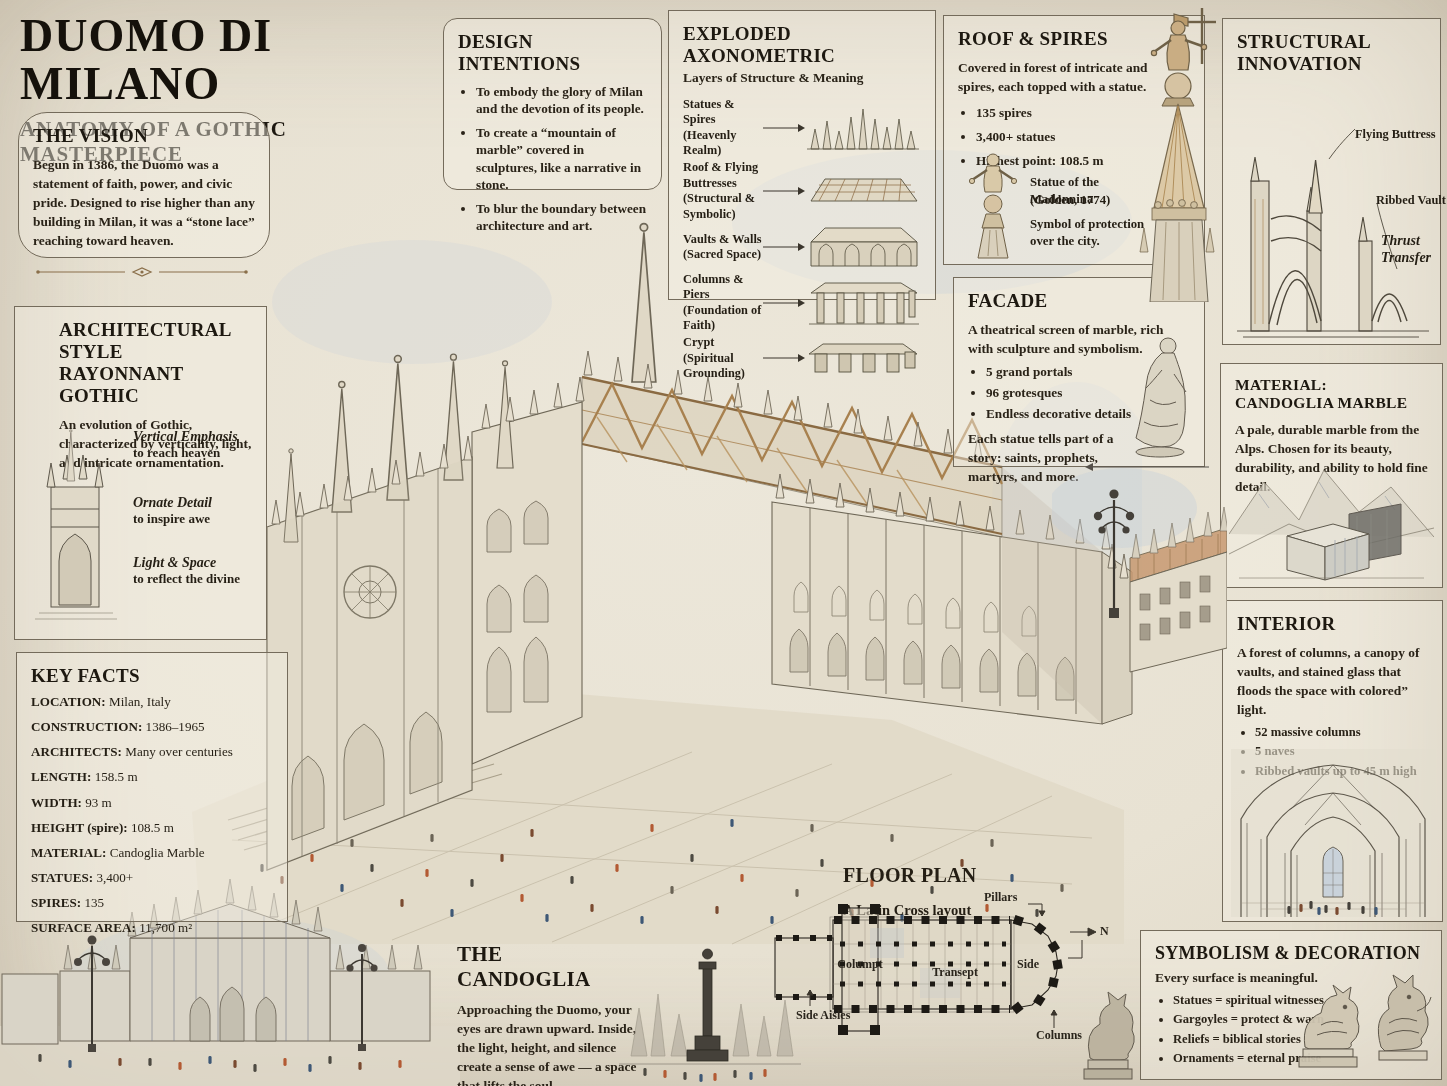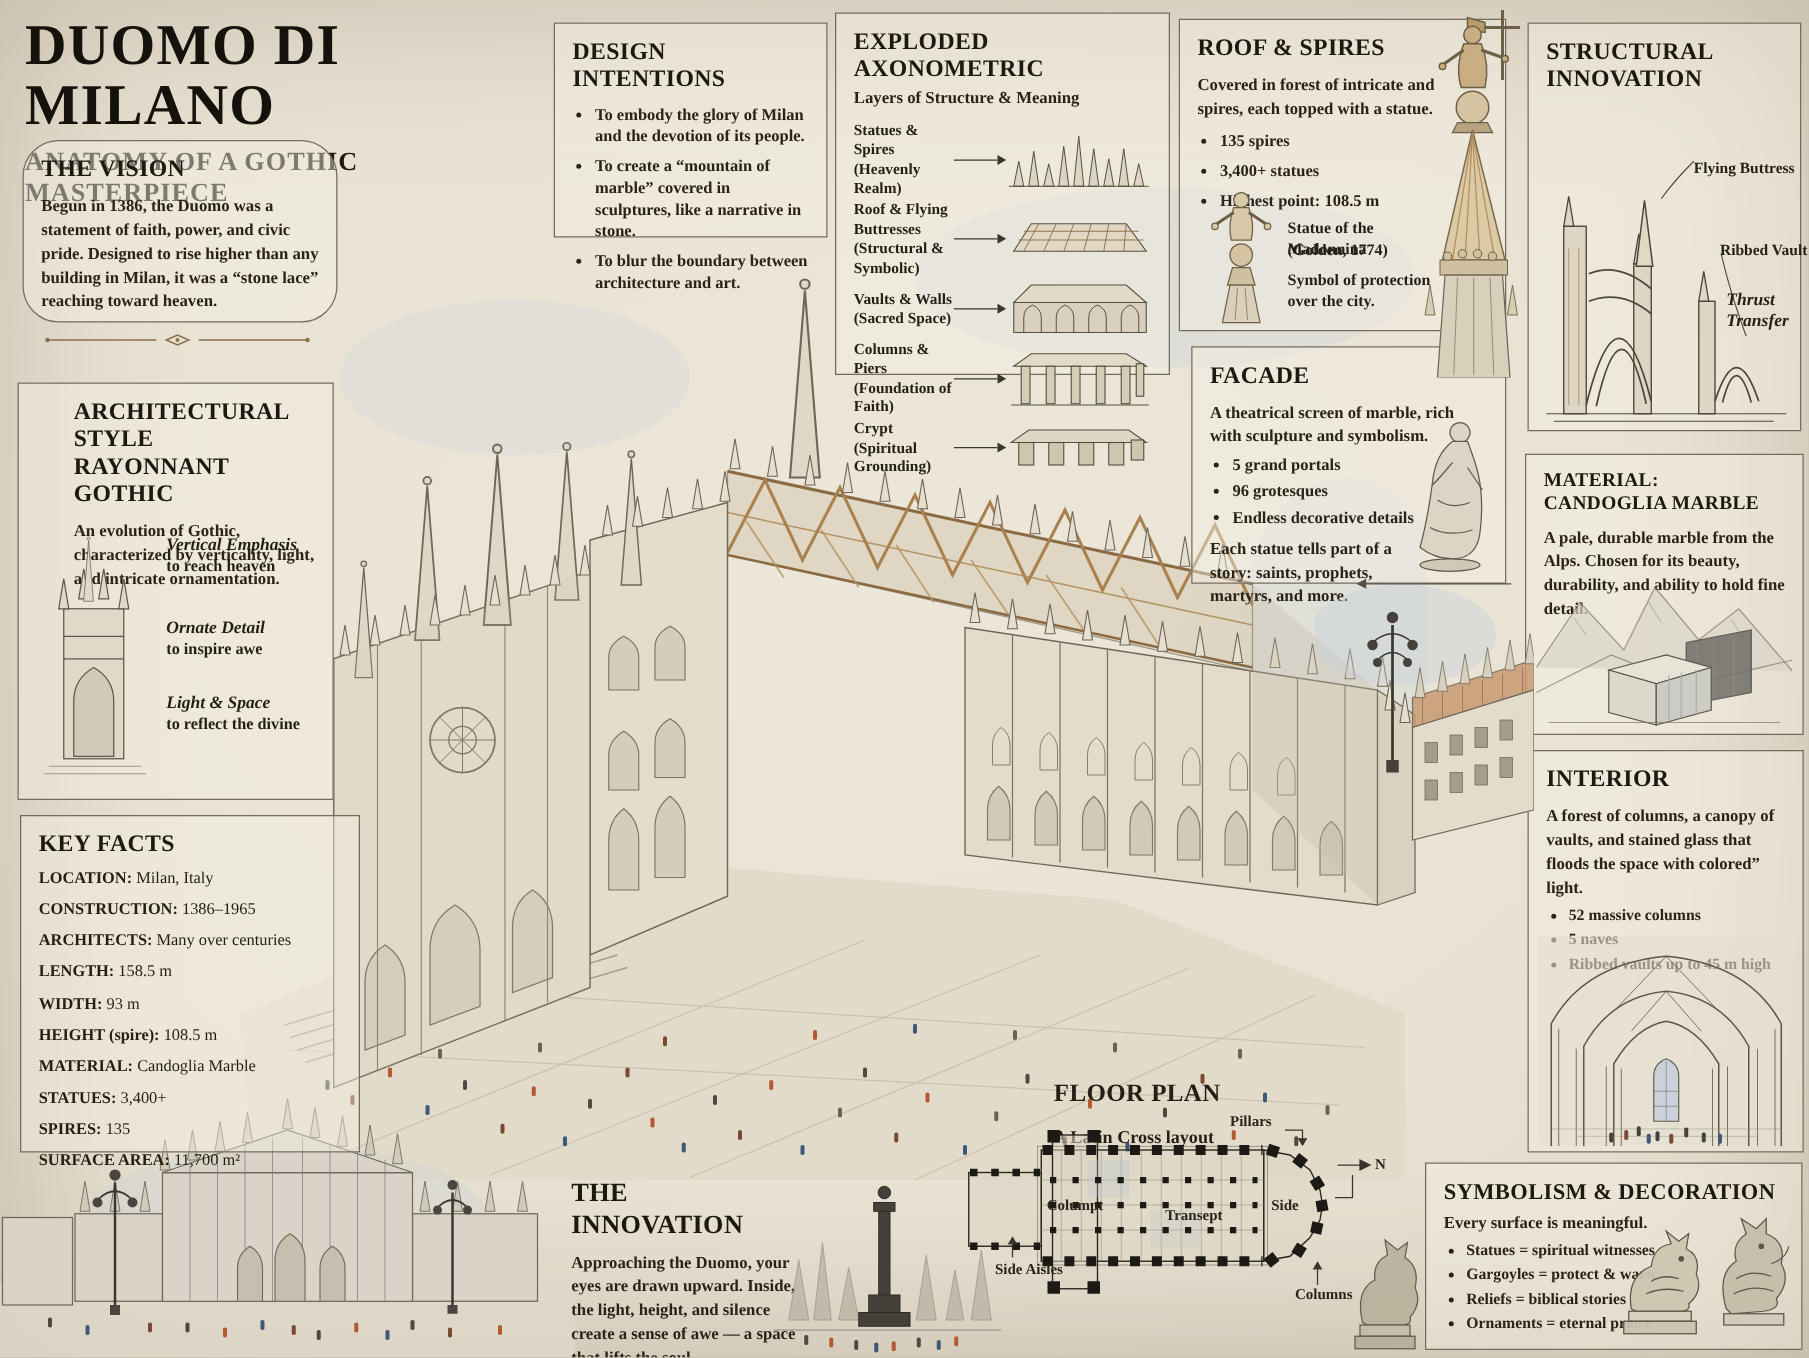--- a/index.html
+++ b/index.html
@@ -411,21 +411,21 @@
     <div class="fact"><span class="fl">ARCHITECTS:</span> <span>Many over centuries</span></div>
     <div class="fact"><span class="fl">LENGTH:</span> <span>158.5 m</span></div>
     <div class="fact"><span class="fl">WIDTH:</span> <span>93 m</span></div>
     <div class="fact"><span class="fl">HEIGHT (spire):</span> <span>108.5 m</span></div>
     <div class="fact"><span class="fl">MATERIAL:</span> <span>Candoglia Marble</span></div>
     <div class="fact"><span class="fl">STATUES:</span> <span>3,400+</span></div>
     <div class="fact"><span class="fl">SPIRES:</span> <span>135</span></div>
     <div class="fact"><span class="fl">SURFACE AREA:</span> <span>11,700 m²</span></div>
   </div>
 
-  <div class="panel" style="left:443px;top:18px;width:219px;height:172px;">
+  <div class="panel" style="left:443px;top:18px;width:219px;height:172px;border-radius:14px;">
     <h2>DESIGN INTENTIONS</h2>
     <ul class="blist">
       <li>To embody the glory of Milan and the devotion of its people.</li>
       <li>To create a “mountain of marble” covered in sculptures, like a narrative in stone.</li>
       <li>To blur the boundary between architecture and art.</li>
     </ul>
   </div>
 
   <div class="panel" style="left:668px;top:10px;width:268px;height:290px;">
     <h2 style="margin-bottom:1px">EXPLODED AXONOMETRIC</h2>
@@ -807,21 +807,21 @@
     <div class="fp-lab" style="left:214px;top:32px">Pillars</div>
     <div class="fp-lab" style="left:330px;top:66px">N</div>
     <div class="fp-lab" style="left:60px;top:99px;width:60px;text-align:center">Columpt</div>
     <div class="fp-lab" style="left:146px;top:107px;width:62px;text-align:right">Transept</div>
     <div class="fp-lab" style="left:232px;top:99px;width:52px;text-align:center">Side</div>
     <div class="fp-lab" style="left:26px;top:150px">Side Aisles</div>
     <div class="fp-lab" style="left:266px;top:170px">Columns</div>
   </div>
 
   <div class="panel noborder exp" style="left:443px;top:930px;width:212px;height:140px;">
-    <h2>THE INNOVATION</h2>
+    <h2>THE CANDOGLIA</h2>
     <div class="bt">Approaching the Duomo, your eyes are drawn upward. Inside, the light, height, and silence create a sense of awe — a space that lifts the soul.</div>
   </div>
 
   <svg class="art" style="left:615px;top:938px" width="190" height="148" viewBox="0 0 190 148">
     <g fill="#b9b2a4" opacity=".75" stroke="#8f897b" stroke-width=".7">
       <path d="M16 118 l8 -48 l8 48z"></path>
         <path d="M36 118 l7 -62 l7 62z"></path>
         <path d="M56 118 l8 -42 l8 42z"></path>
         <path d="M118 118 l8 -52 l8 52z"></path>
         <path d="M142 118 l7 -40 l7 40z"></path>

